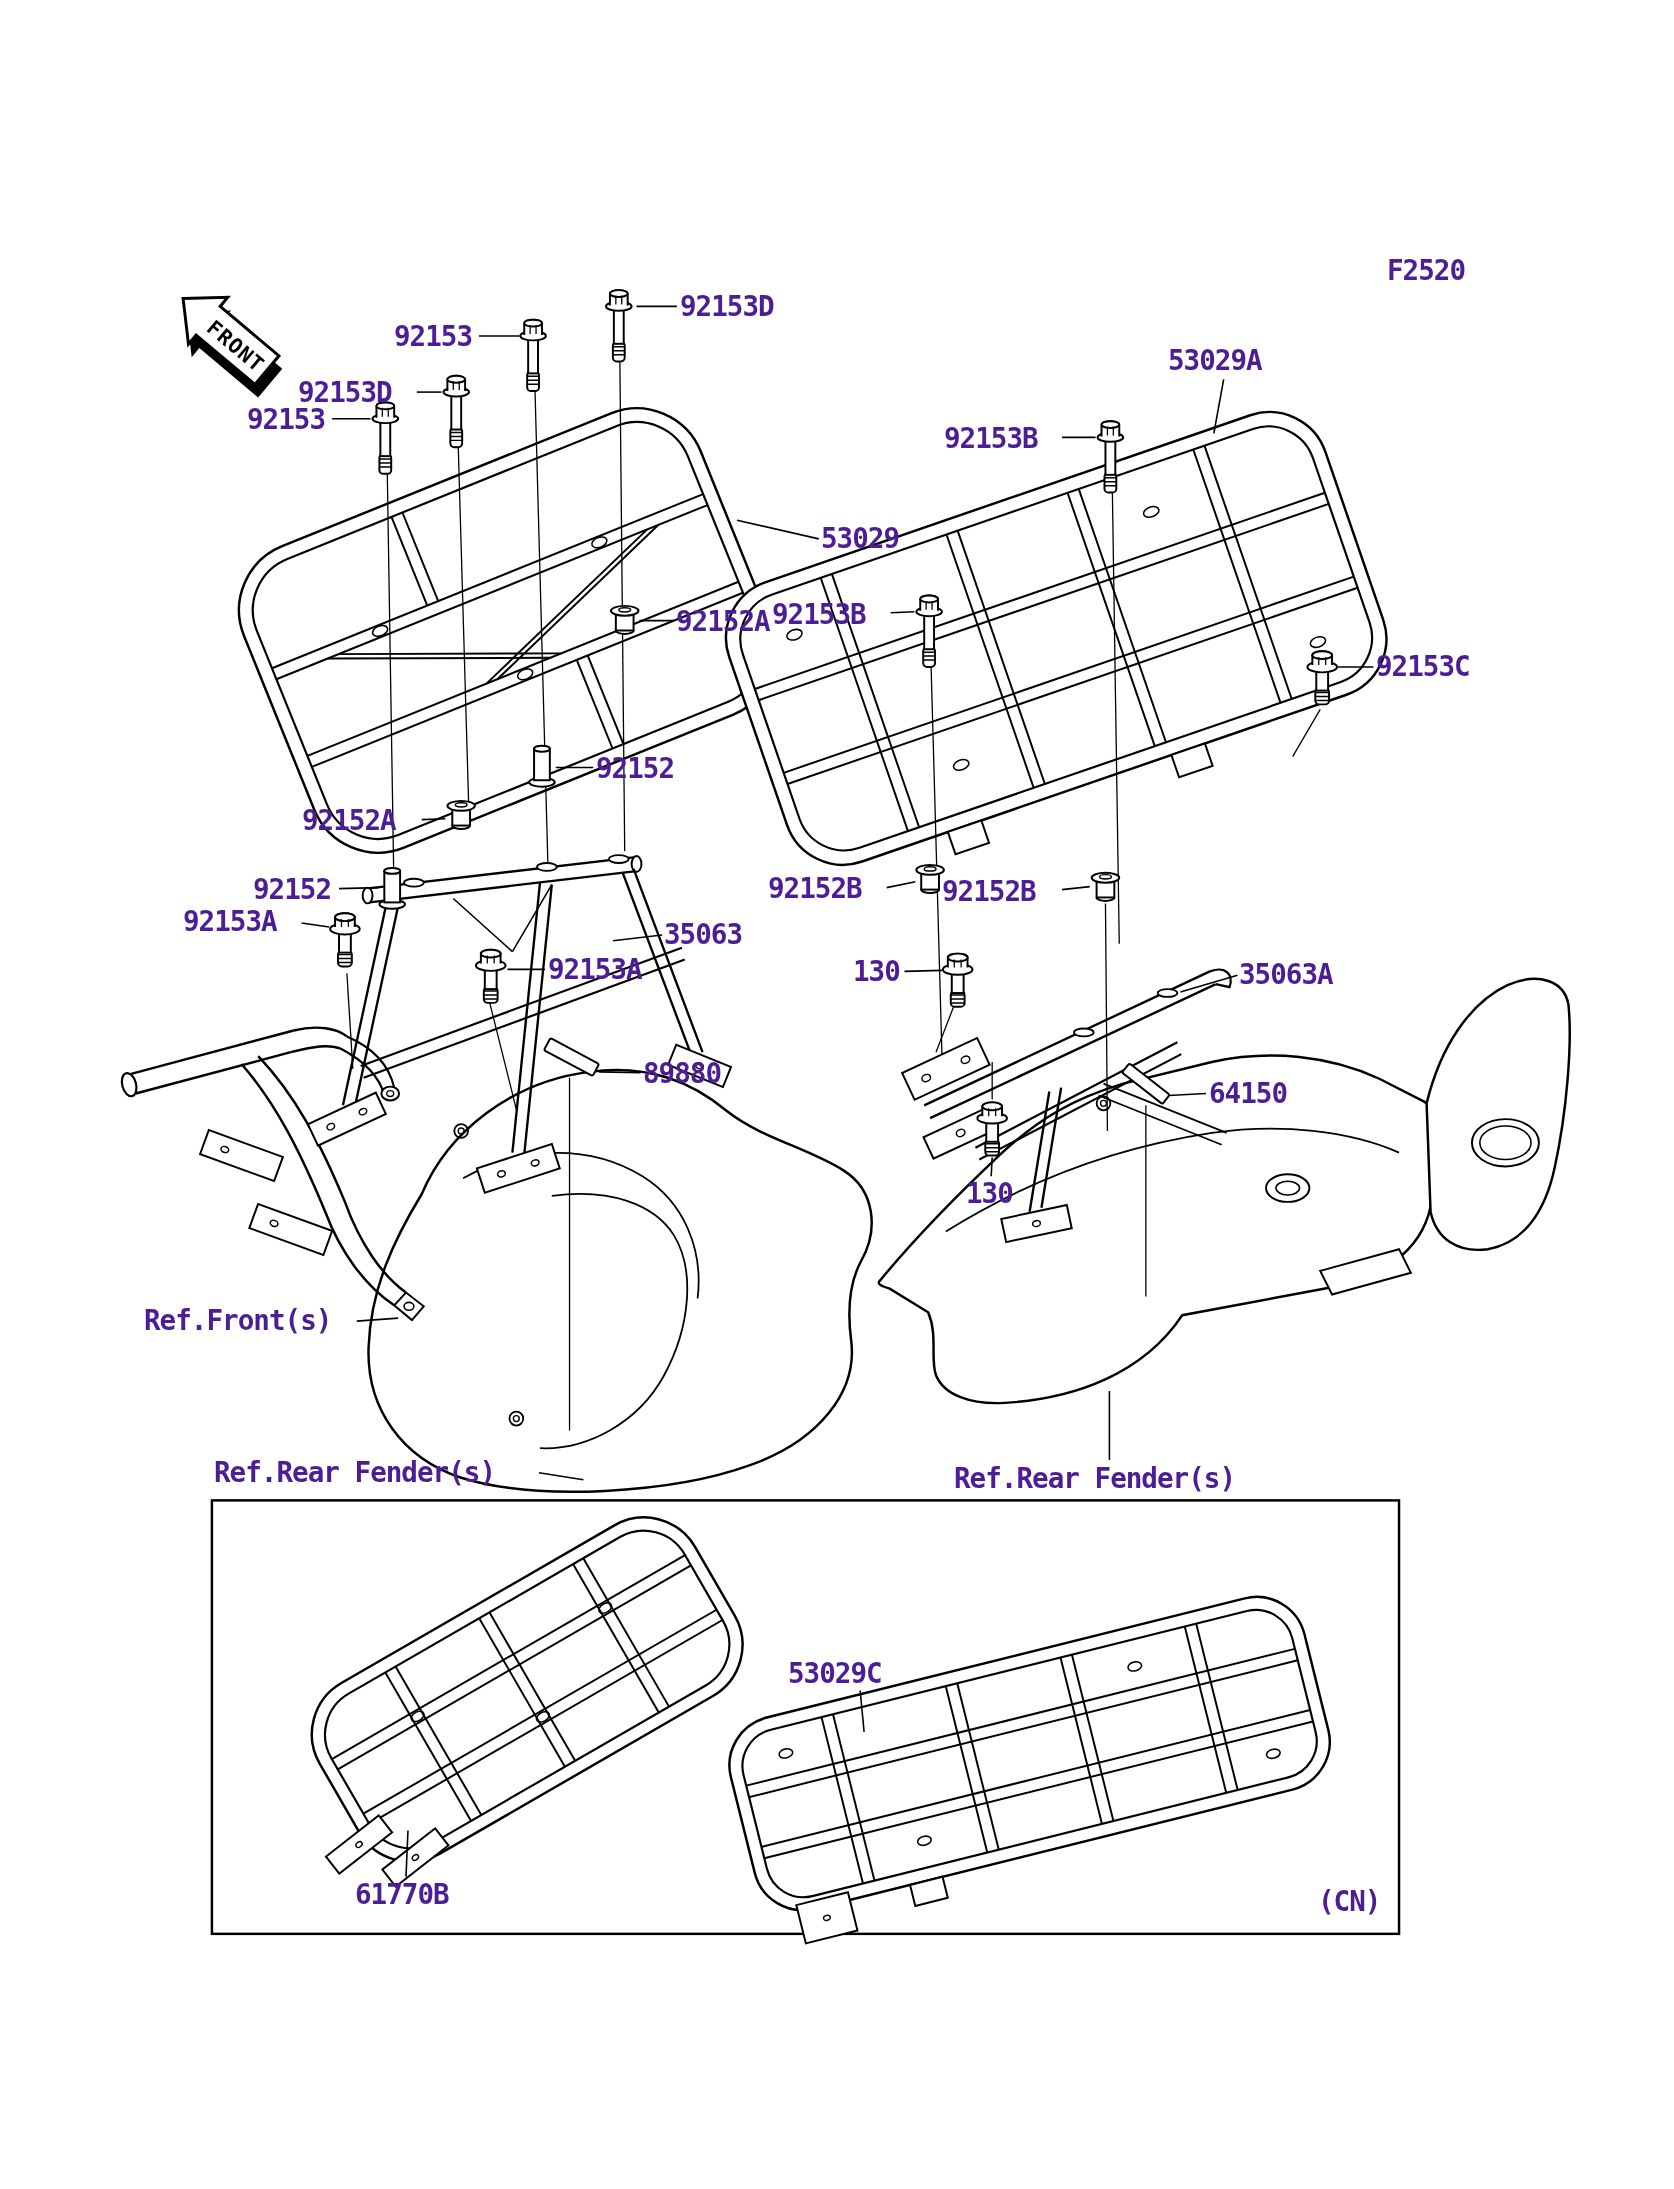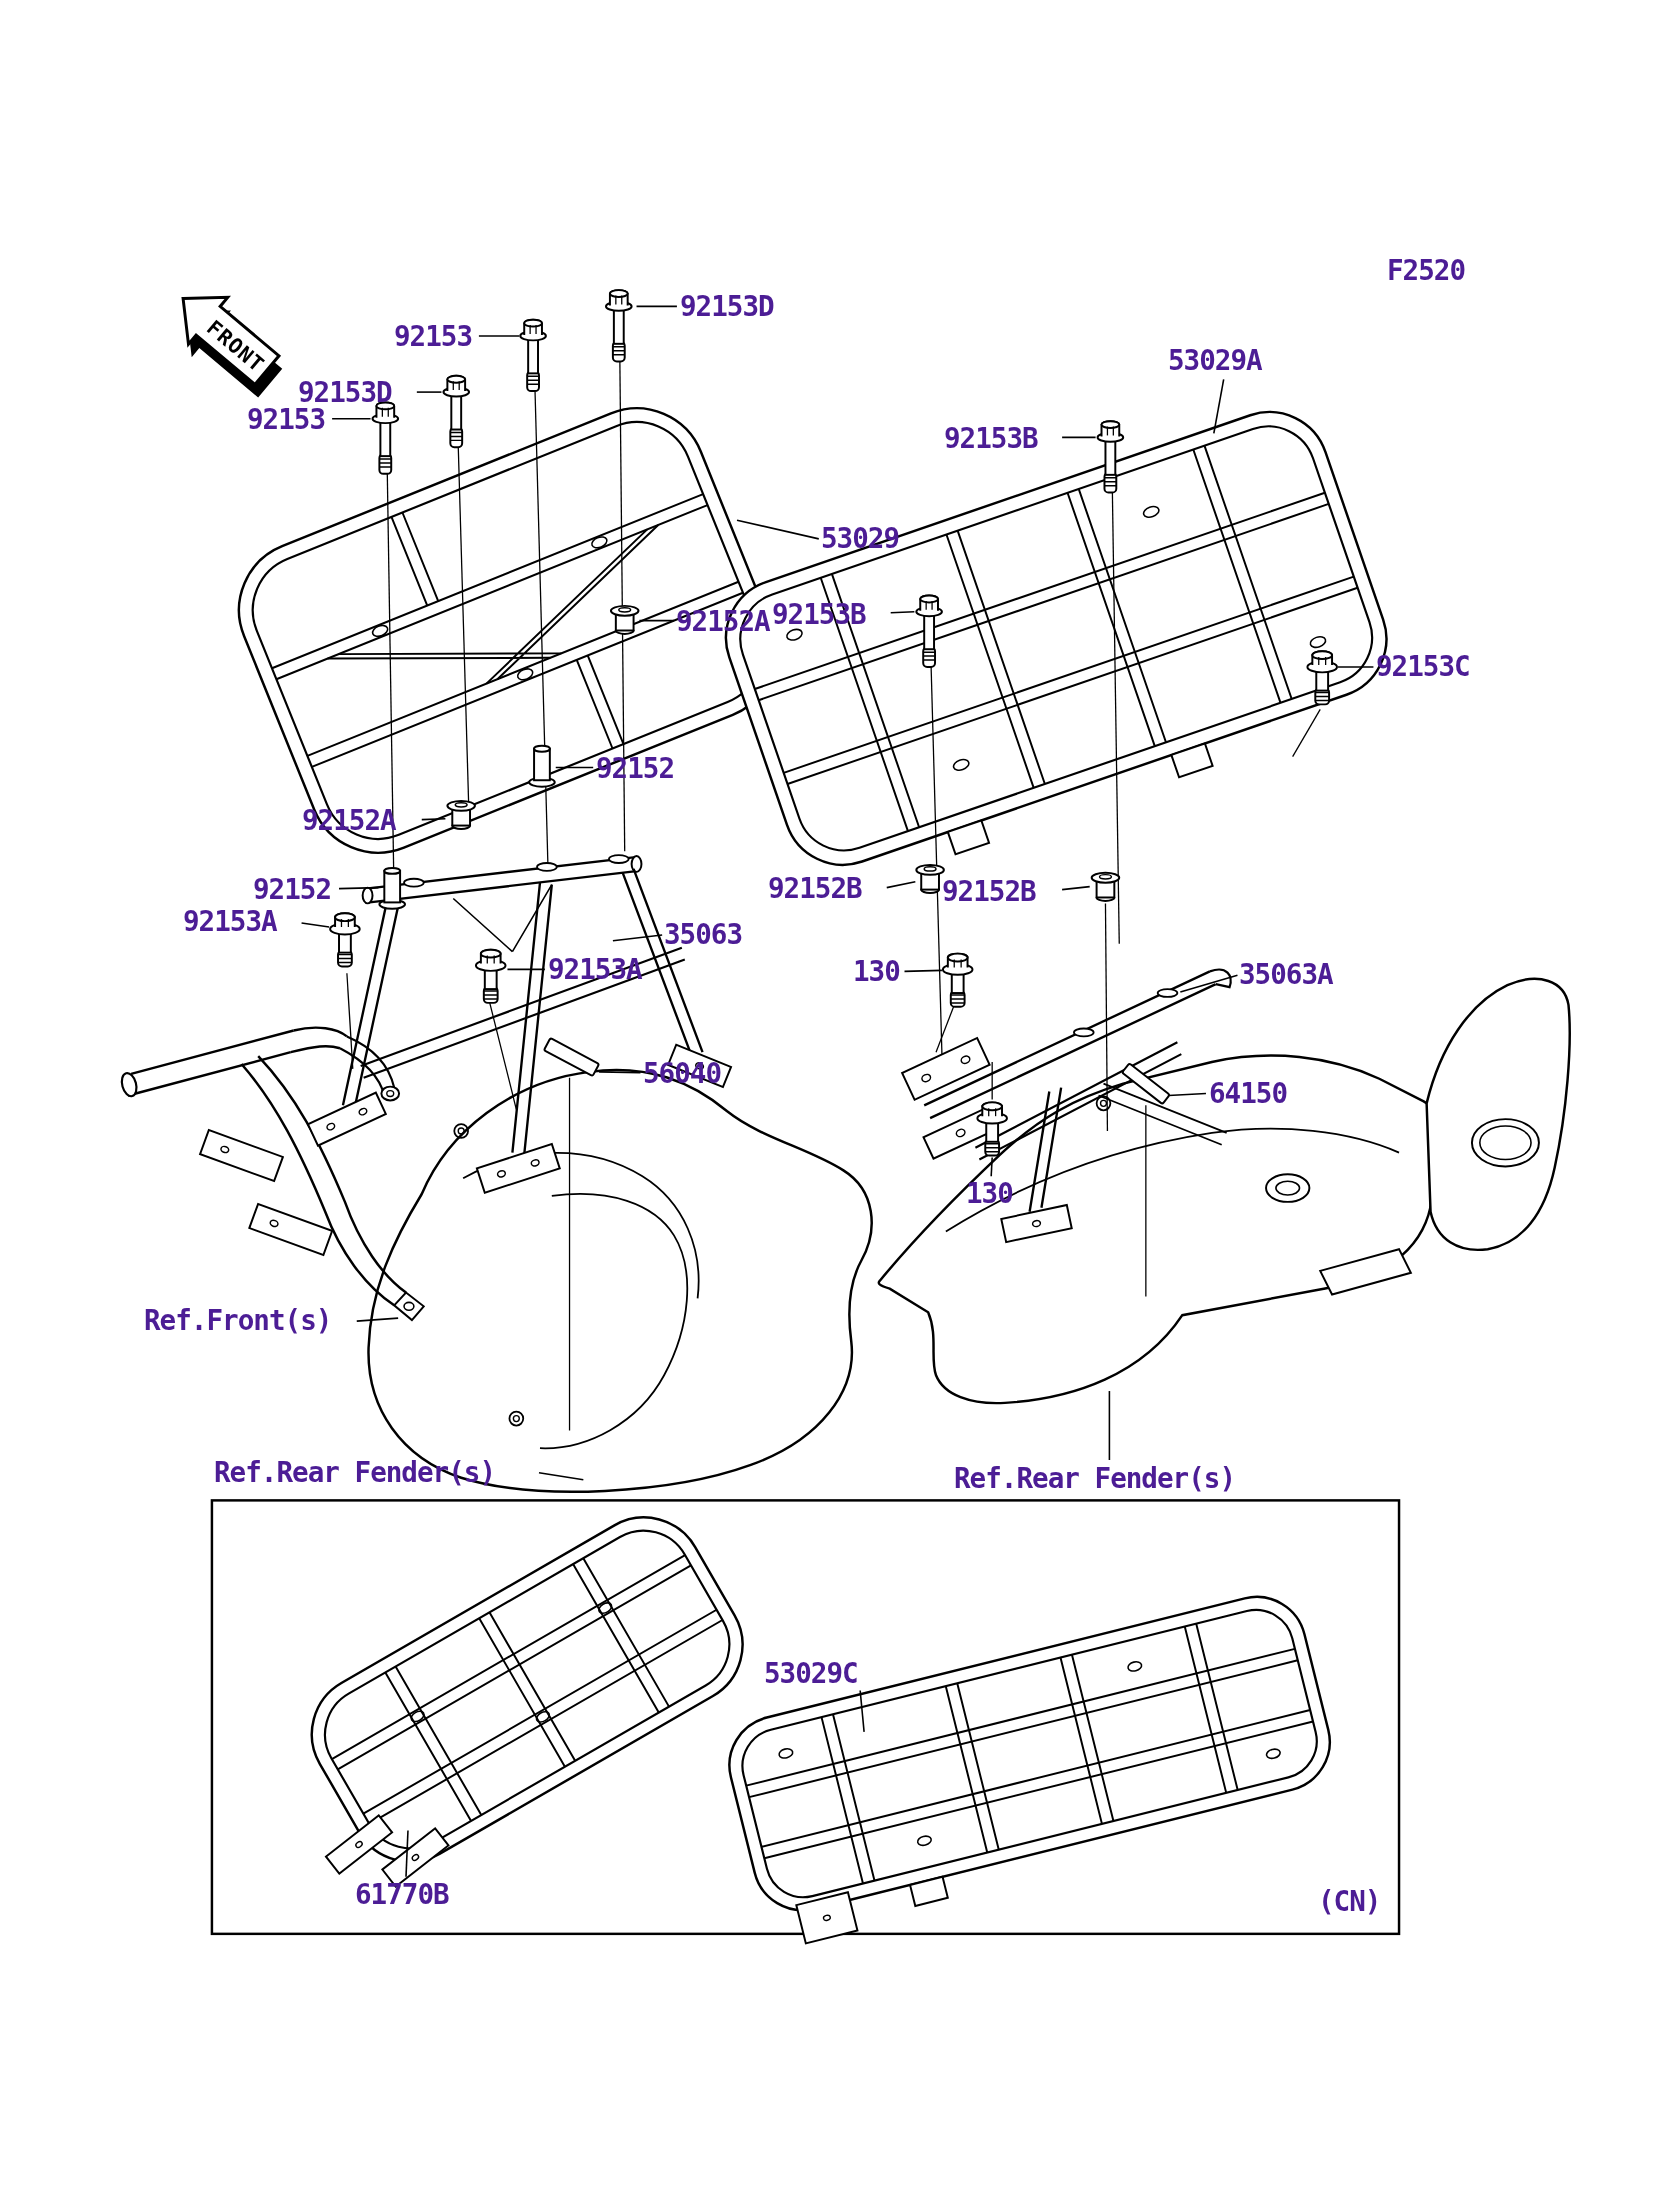--- a/index.html
+++ b/index.html
@@ -314,25 +314,25 @@
 <div class="co" style="left:596px;top:754px">92152</div>
 <div class="co" style="left:302px;top:806px">92152A</div>
 <div class="co" style="left:253px;top:875px">92152</div>
 <div class="co" style="left:664px;top:920px">35063</div>
 <div class="co" style="left:183px;top:907px">92153A</div>
 <div class="co" style="left:548px;top:955px">92153A</div>
 <div class="co" style="left:768px;top:874px">92152B</div>
 <div class="co" style="left:942px;top:877px">92152B</div>
 <div class="co" style="left:853px;top:957px">130</div>
 <div class="co" style="left:1239px;top:960px">35063A</div>
-<div class="co" style="left:643px;top:1059px">56040</div>
+<div class="co" style="left:643px;top:1059px">89880</div>
 <div class="co" style="left:1209px;top:1079px">64150</div>
 <div class="co" style="left:966px;top:1179px">130</div>
 <div class="co" style="left:355px;top:1880px">61770B</div>
-<div class="co" style="left:764px;top:1659px">53029C</div>
+<div class="co" style="left:788px;top:1659px">53029C</div>
 
 <div class="co" style="left:144px;top:1306px">Ref.Front(s)</div>
 <div class="co" style="left:214px;top:1458px">Ref.Rear Fender(s)</div>
 <div class="co" style="left:954px;top:1464px">Ref.Rear Fender(s)</div>
 
 <div class="co" style="left:1387px;top:256px">F2520</div>
 <div class="co" style="left:1318px;top:1887px">(CN)</div>
 
 </div>
 

